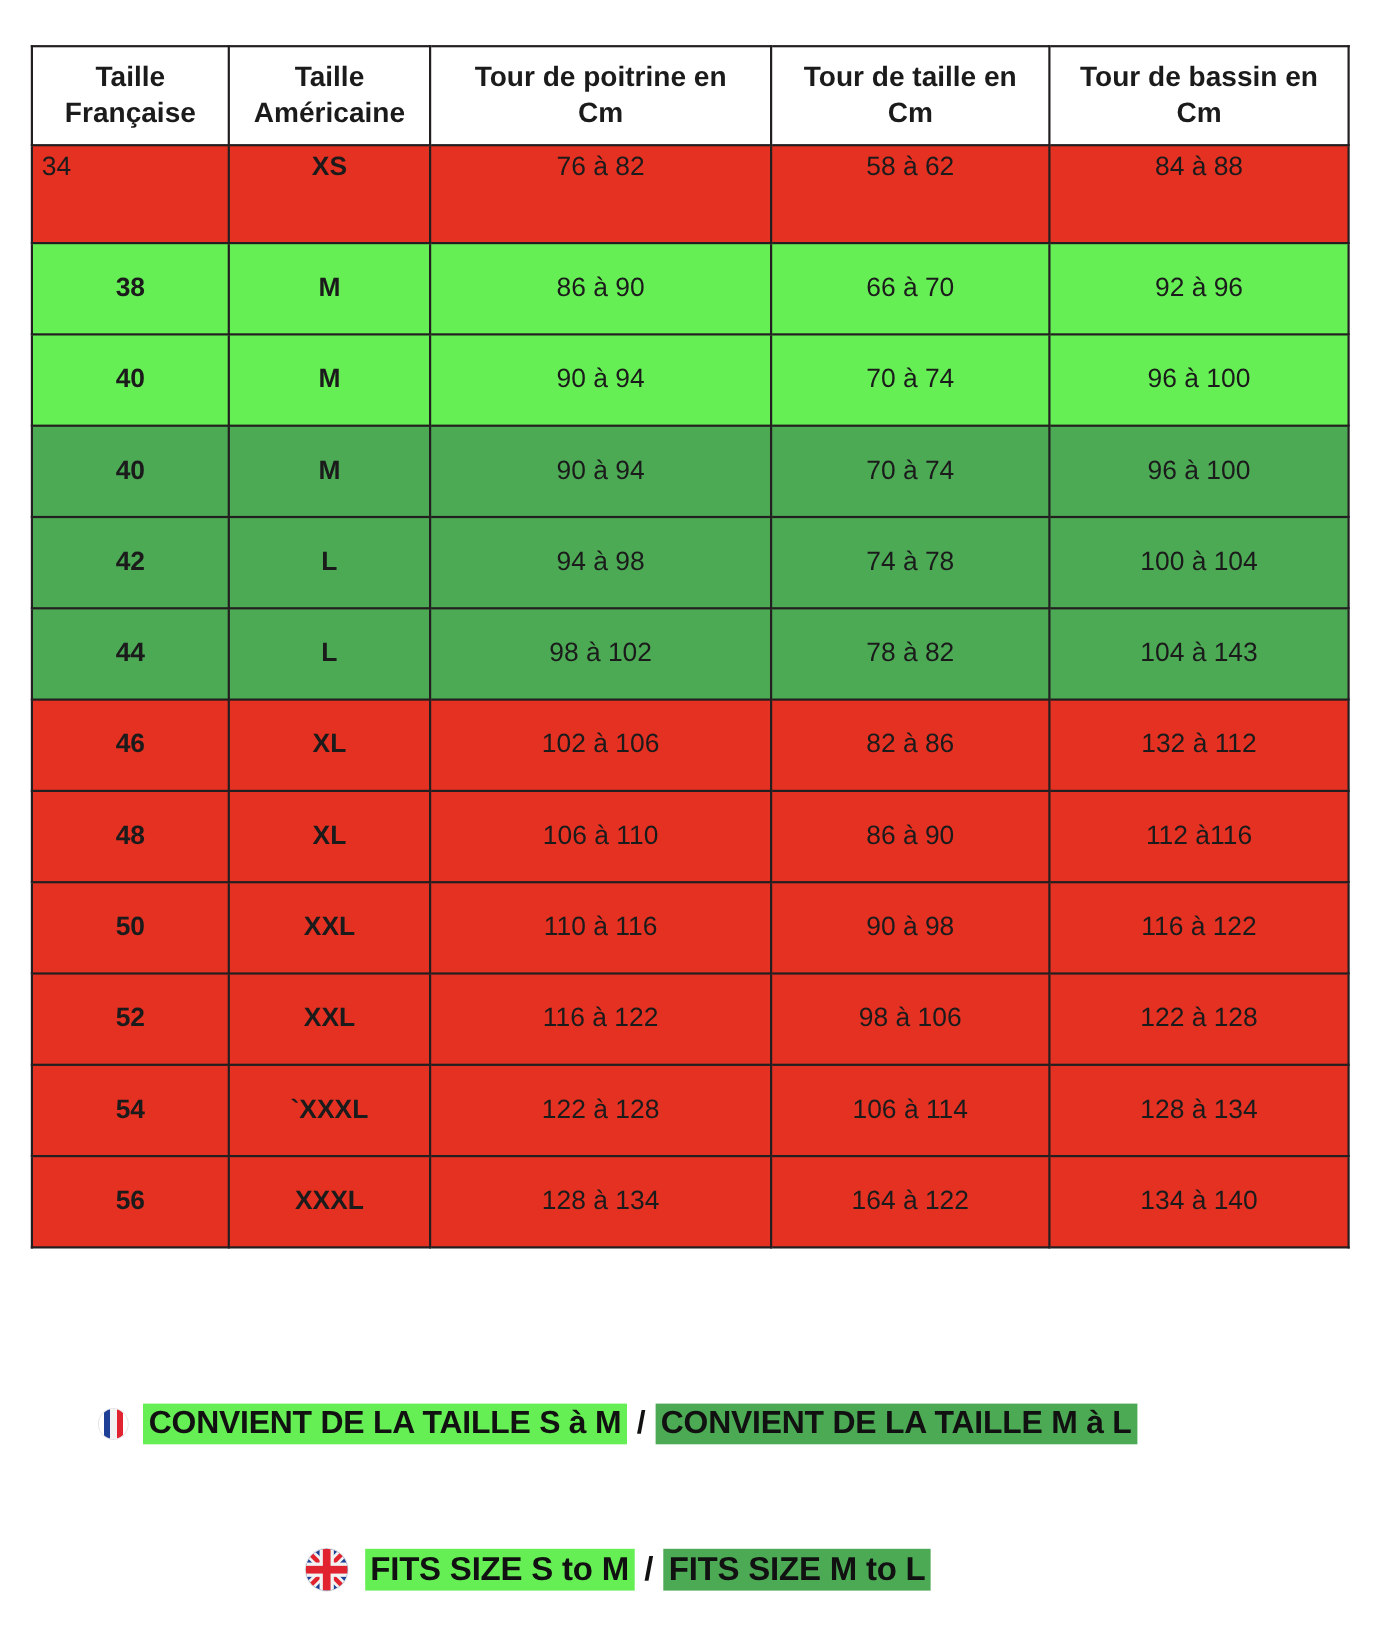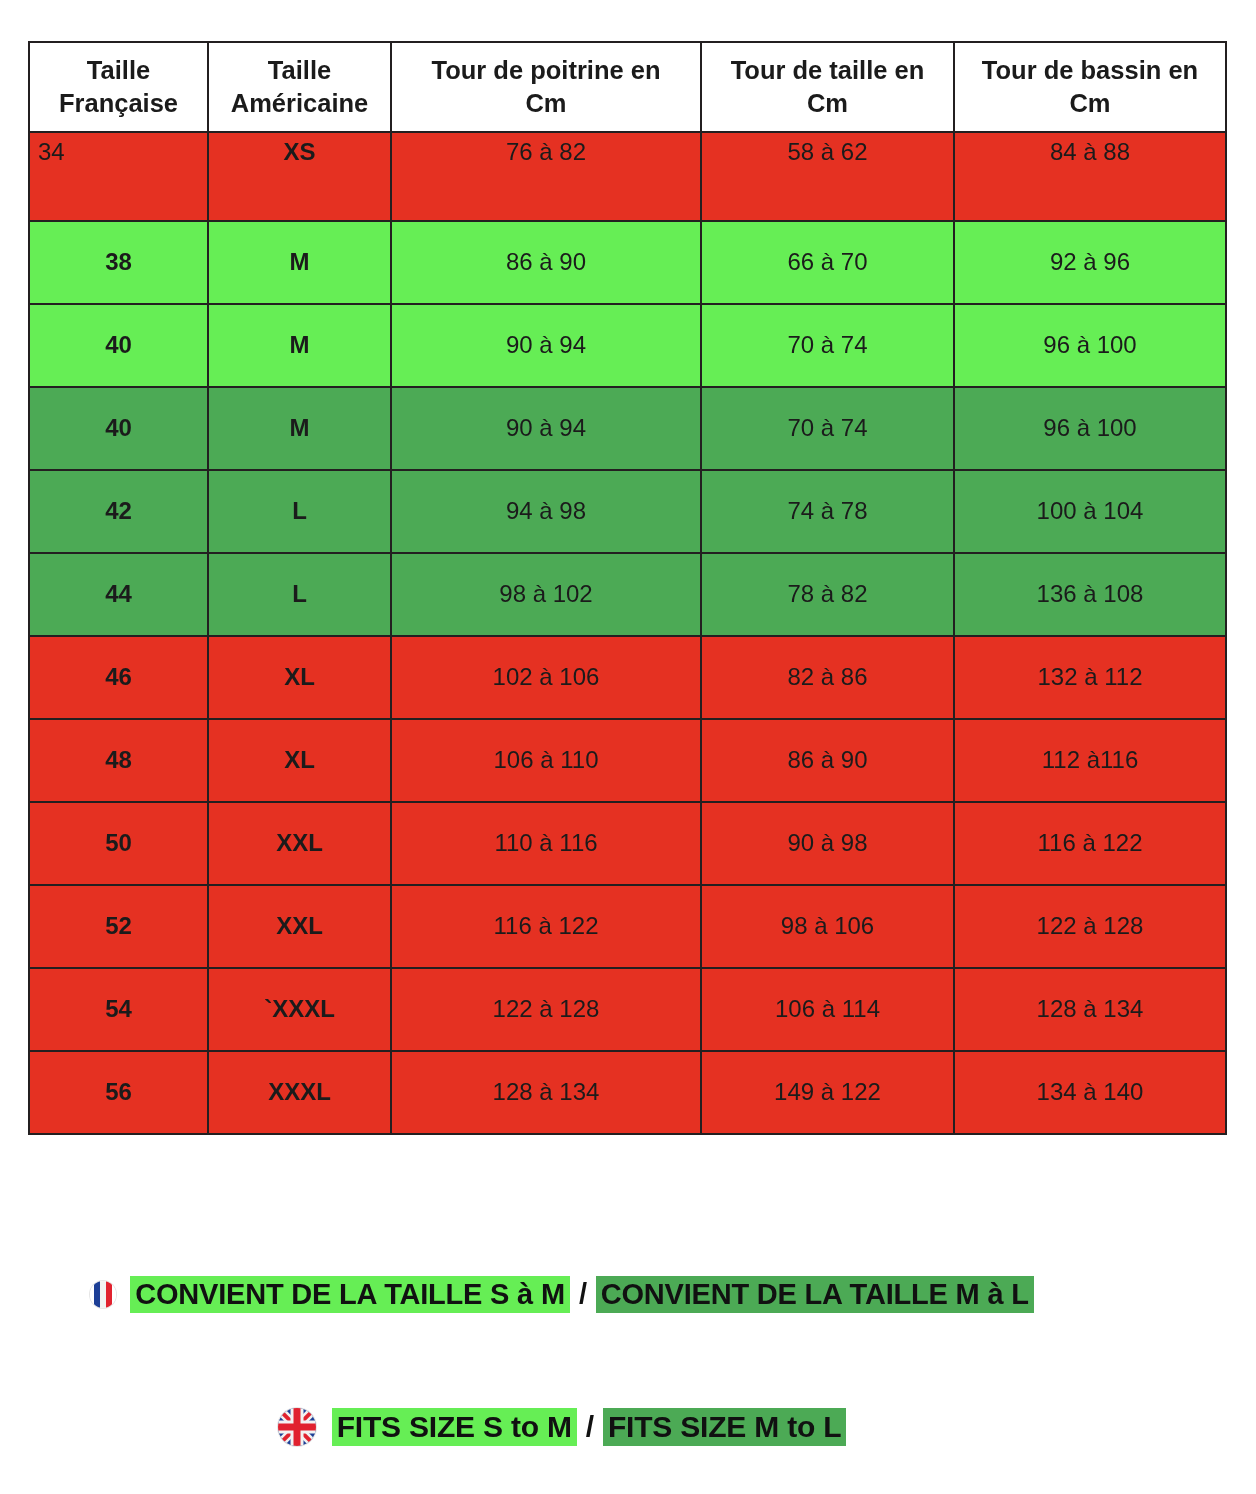--- a/index.html
+++ b/index.html
@@ -252,21 +252,21 @@
           <td>L</td>
           <td class="measure">94 à 98</td>
           <td class="measure">74 à 78</td>
           <td class="measure">100 à 104</td>
         </tr>
         <tr class="r-dgreen">
           <td>44</td>
           <td>L</td>
           <td class="measure">98 à 102</td>
           <td class="measure">78 à 82</td>
-          <td class="measure">136 à 108</td>
+          <td class="measure">104 à 143</td>
         </tr>
         <tr class="r-red">
           <td>46</td>
           <td>XL</td>
           <td class="measure">102 à 106</td>
           <td class="measure">82 à 86</td>
           <td class="measure">132 à 112</td>
         </tr>
         <tr class="r-red">
           <td>48</td>
@@ -293,21 +293,21 @@
           <td>54</td>
           <td>`XXXL</td>
           <td class="measure">122 à 128</td>
           <td class="measure">106 à 114</td>
           <td class="measure">128 à 134</td>
         </tr>
         <tr class="r-red">
           <td>56</td>
           <td>XXXL</td>
           <td class="measure">128 à 134</td>
-          <td class="measure">149 à 122</td>
+          <td class="measure">164 à 122</td>
           <td class="measure">134 à 140</td>
         </tr>
       </tbody>
   </table>
 
   <div class="legend legend-fr">
     <span class="flag flag-fr"></span>
     <span class="legend-text">
       <span class="hl-light">CONVIENT DE LA TAILLE S à M</span><span class="sep">/</span><span class="hl-dark">CONVIENT DE LA TAILLE M à L</span>
     </span>

